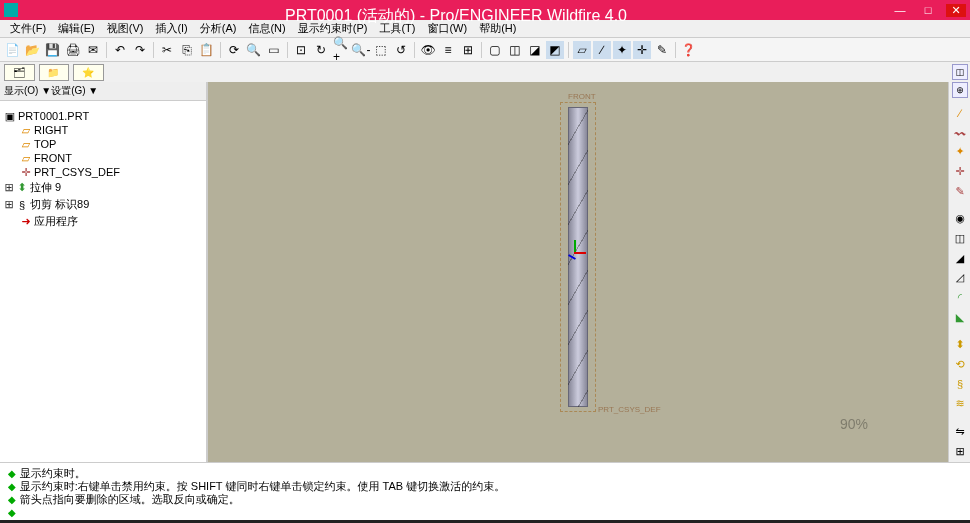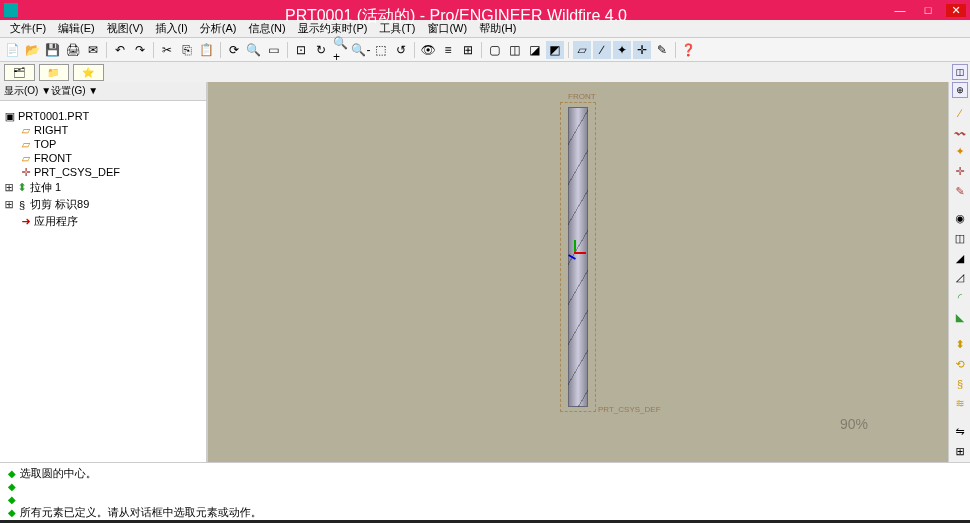--- a/index.html
+++ b/index.html
@@ -166,21 +166,21 @@
         <span class="tree-icon plane-icon">▱</span>
         <span>FRONT</span>
       </div>
       <div class="tree-node indent1">
         <span class="tree-icon csys-icon">✛</span>
         <span>PRT_CSYS_DEF</span>
       </div>
       <div class="tree-node">
         <span class="tree-toggle">⊞</span>
         <span class="tree-icon feat-icon">⬍</span>
-        <span>拉伸 1</span>
+        <span>拉伸 9</span>
       </div>
       <div class="tree-node">
         <span class="tree-toggle">⊞</span>
         <span class="tree-icon">§</span>
         <span>切剪 标识89</span>
       </div>
       <div class="tree-node indent1">
         <span class="tree-icon arrow-icon">➜</span>
         <span>应用程序</span>
       </div>
@@ -224,31 +224,32 @@
     <div class="rtool-btn" style="color:#c90;">≋</div>
     <div style="height:6px;"></div>
     <div class="rtool-btn">⇋</div>
     <div class="rtool-btn">⊞</div>
   </div>
 </div>
 
 <div class="msg-area">
   <div class="msg-line">
       <span class="msg-bullet">◆</span>
-      <span>选取圆的中心。</span>
-    </div>
-  <div class="msg-line">
-      <span class="msg-bullet">◆</span>
-    </div>
-  <div class="msg-line">
-      <span class="msg-bullet">◆</span>
-    </div>
-  <div class="msg-line">
-      <span class="msg-bullet">◆</span>
-      <span>所有元素已定义。请从对话框中选取元素或动作。</span>
+      <span>显示约束时。</span>
+    </div>
+  <div class="msg-line">
+      <span class="msg-bullet">◆</span>
+      <span>显示约束时:右键单击禁用约束。按 SHIFT 键同时右键单击锁定约束。使用 TAB 键切换激活的约束。</span>
+    </div>
+  <div class="msg-line">
+      <span class="msg-bullet">◆</span>
+      <span>箭头点指向要删除的区域。选取反向或确定。</span>
+    </div>
+  <div class="msg-line">
+      <span class="msg-bullet">◆</span>
     </div>
 </div>
 
 <div class="statusbar">
   <div class="status-spacer"></div>
 
   <div class="status-btn">▫</div>
   <div class="status-btn">▫</div>
   <div class="status-btn">▫</div>
 

